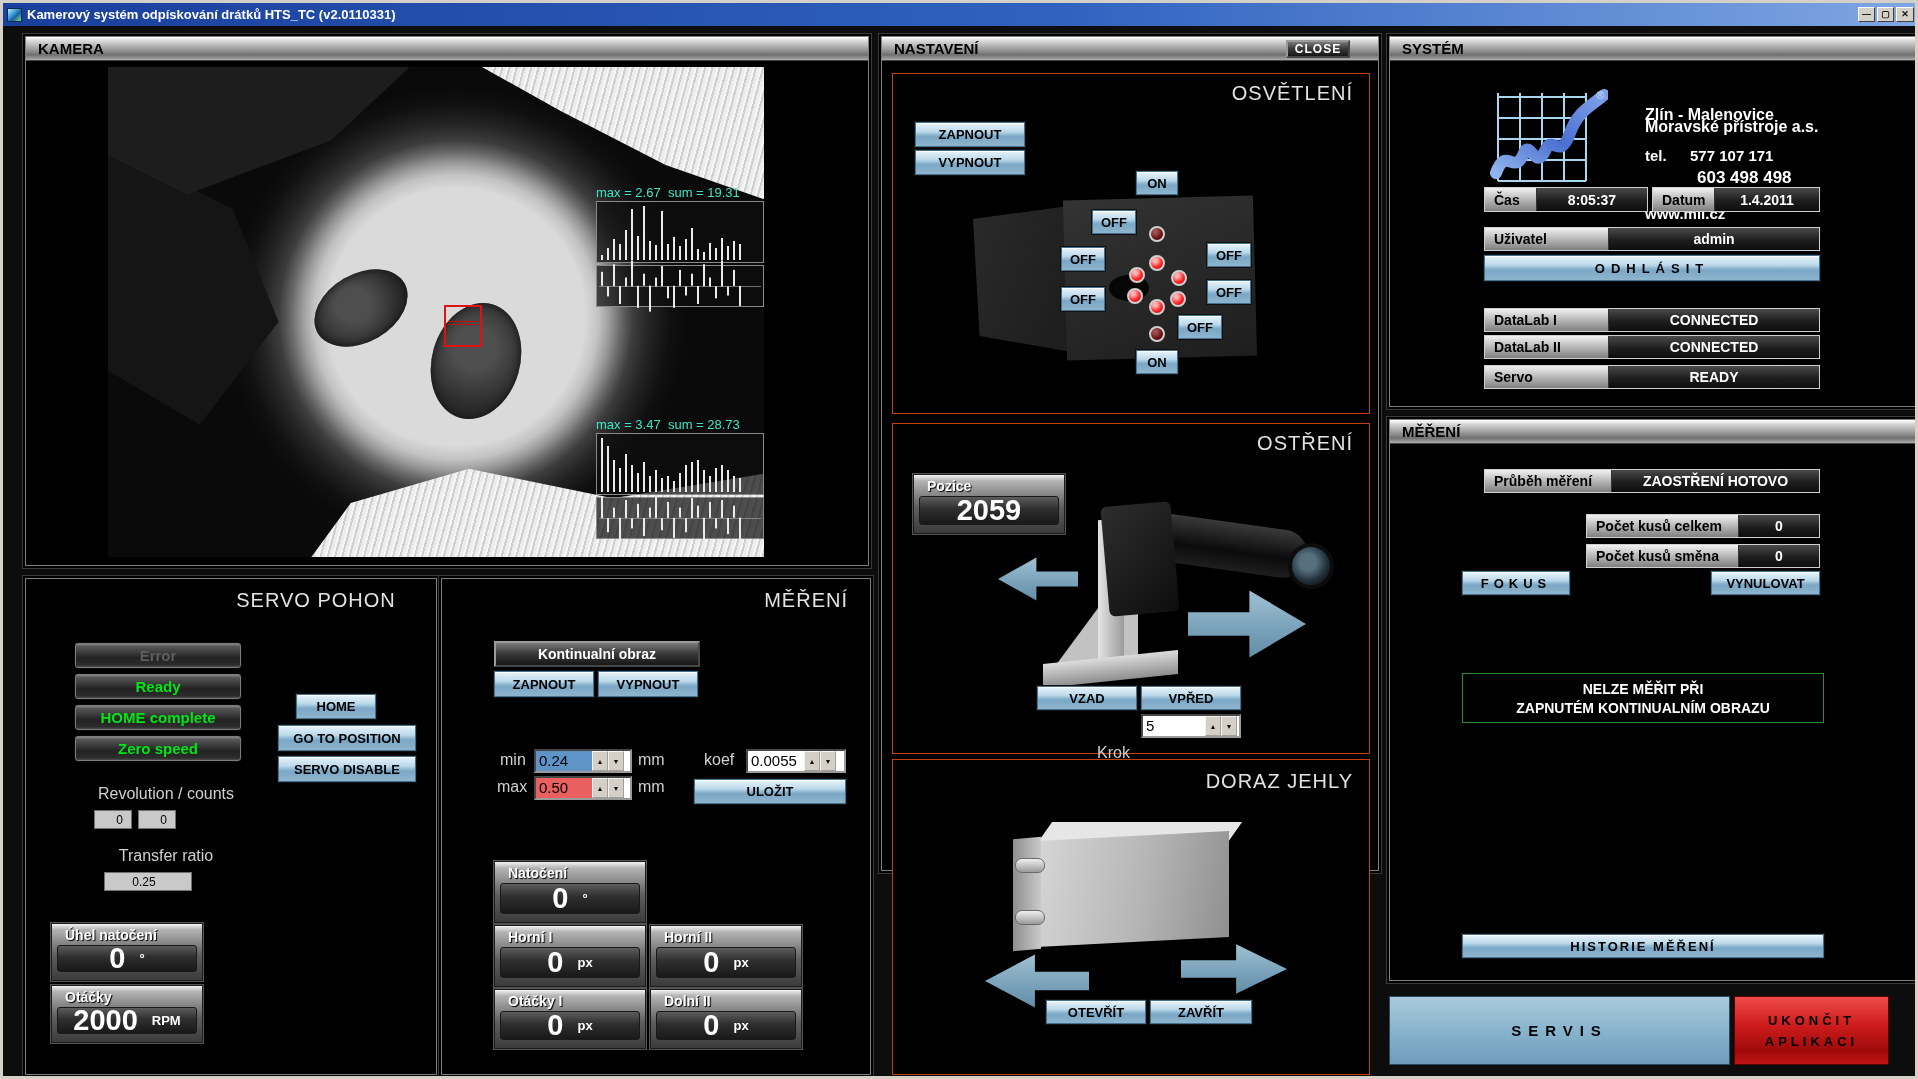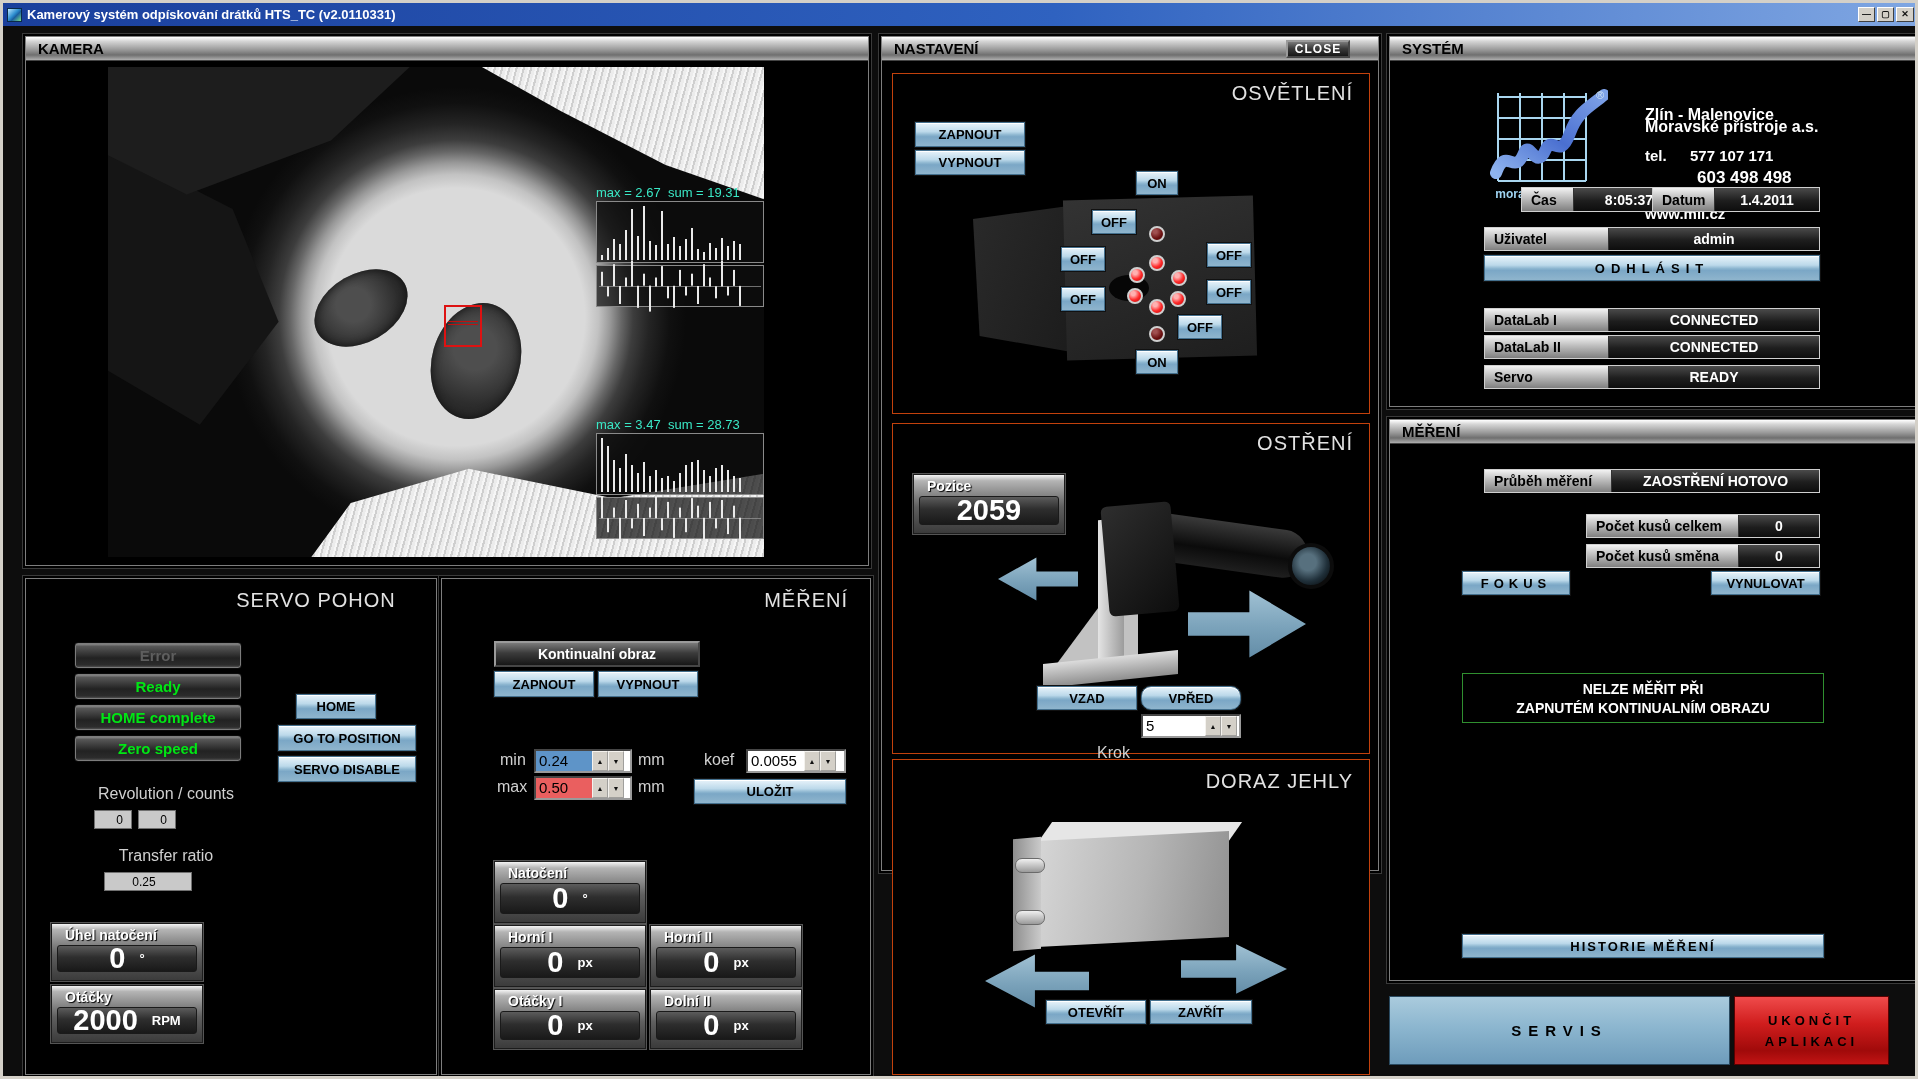--- a/index.html
+++ b/index.html
@@ -378,21 +378,21 @@
         <div class="face" style="left:10px;top:75px;width:85px;height:115px;background:#c2c2c2;clip-path:polygon(0 100%,100% 0,100% 100%);"></div>
         <div class="face" style="left:55px;top:40px;width:26px;height:160px;background:linear-gradient(90deg,#e4e4e4,#9c9c9c);transform:skewY(-5deg);"></div>
         <div class="face" style="left:0px;top:178px;width:135px;height:24px;background:linear-gradient(#dcdcdc,#8e8e8e);transform:skewY(-6deg);"></div>
         <div class="face" style="left:90px;top:42px;width:175px;height:48px;border-radius:24px;background:linear-gradient(180deg,#3a3a3a,#0b0b0b 60%,#1f1f1f);transform:rotate(8deg);"></div>
         <div class="face" style="left:245px;top:64px;width:46px;height:46px;border-radius:50%;background:radial-gradient(circle at 42% 40%,#57707e 0 26%,#20303a 60%,#000 100%);border:4px solid #0c0c0c;"></div>
         <div class="face" style="left:62px;top:25px;width:70px;height:110px;border-radius:6px;background:linear-gradient(135deg,#2e2e2e,#0d0d0d);transform:rotate(-5deg);"></div>
       </div>
       <div class="arrow arrow-l" style="left:105px;top:128px;width:80px;height:54px;"></div>
       <div class="arrow arrow-r" style="left:295px;top:158px;width:118px;height:84px;"></div>
       <div class="btn-blue" style="left:144px;top:262px;width:100px;height:24px;">VZAD</div>
-      <div class="btn-blue" style="left:248px;top:262px;width:100px;height:24px;border-radius:10px;">VPŘED</div>
+      <div class="btn-blue" style="left:248px;top:262px;width:100px;height:24px;">VPŘED</div>
       <div class="plain-lbl" style="left:204px;top:292px;margin-top:28px;">Krok</div>
       <div class="spin" style="left:248px;top:290px;width:100px;height:24px;">
         <div class="s-val" style="width:62px;">5</div>
         <div class="spin-btn">▲</div>
         <div class="spin-btn">▼</div>
       </div>
     </div>
 
     <div class="subbox" style="left:10px;top:722px;width:478px;height:316px;">
       <div class="sec-title" style="right:16px;top:10px;">DORAZ JEHLY</div>
@@ -440,21 +440,21 @@
       <div class="info-line" style="left:-6px;top:98px;width:130px;text-align:center;font-size:12px;font-weight:bold;color:#9fd4f2;">moravské přístroje</div>
     </div>
 
     <div class="info-line" style="left:255px;top:48px;font-size:16px;font-weight:bold;margin-top:33px;">Moravské přístroje a.s.</div>
     <div class="info-line" style="left:255px;top:69px;font-size:16px;font-weight:bold;">Zlín - Malenovice</div>
     <div class="info-line" style="left:255px;top:110px;font-size:15px;font-weight:bold;">tel.</div>
     <div class="info-line" style="left:300px;top:110px;font-size:15px;font-weight:bold;">577 107 171</div>
     <div class="info-line" style="left:307px;top:131px;font-size:17px;font-weight:bold;">603 498 498</div>
     <div class="info-line" style="left:255px;top:168px;font-size:15px;font-weight:bold;">www.mii.cz</div>
 
-    <div class="kv-row" style="left:94px;top:150px;width:164px;height:25px;margin-left:37px;">
+    <div class="kv-row" style="left:94px;top:150px;width:164px;height:25px;">
       <div class="kv-label" style="width:52px;">Čas</div>
       <div class="kv-value">8:05:37</div>
     </div>
     <div class="kv-row" style="left:262px;top:150px;width:168px;height:25px;">
       <div class="kv-label" style="width:62px;">Datum</div>
       <div class="kv-value">1.4.2011</div>
     </div>
 
     <div class="kv-row" style="left:94px;top:190px;width:336px;height:24px;">
       <div class="kv-label" style="width:124px;">Uživatel</div>

